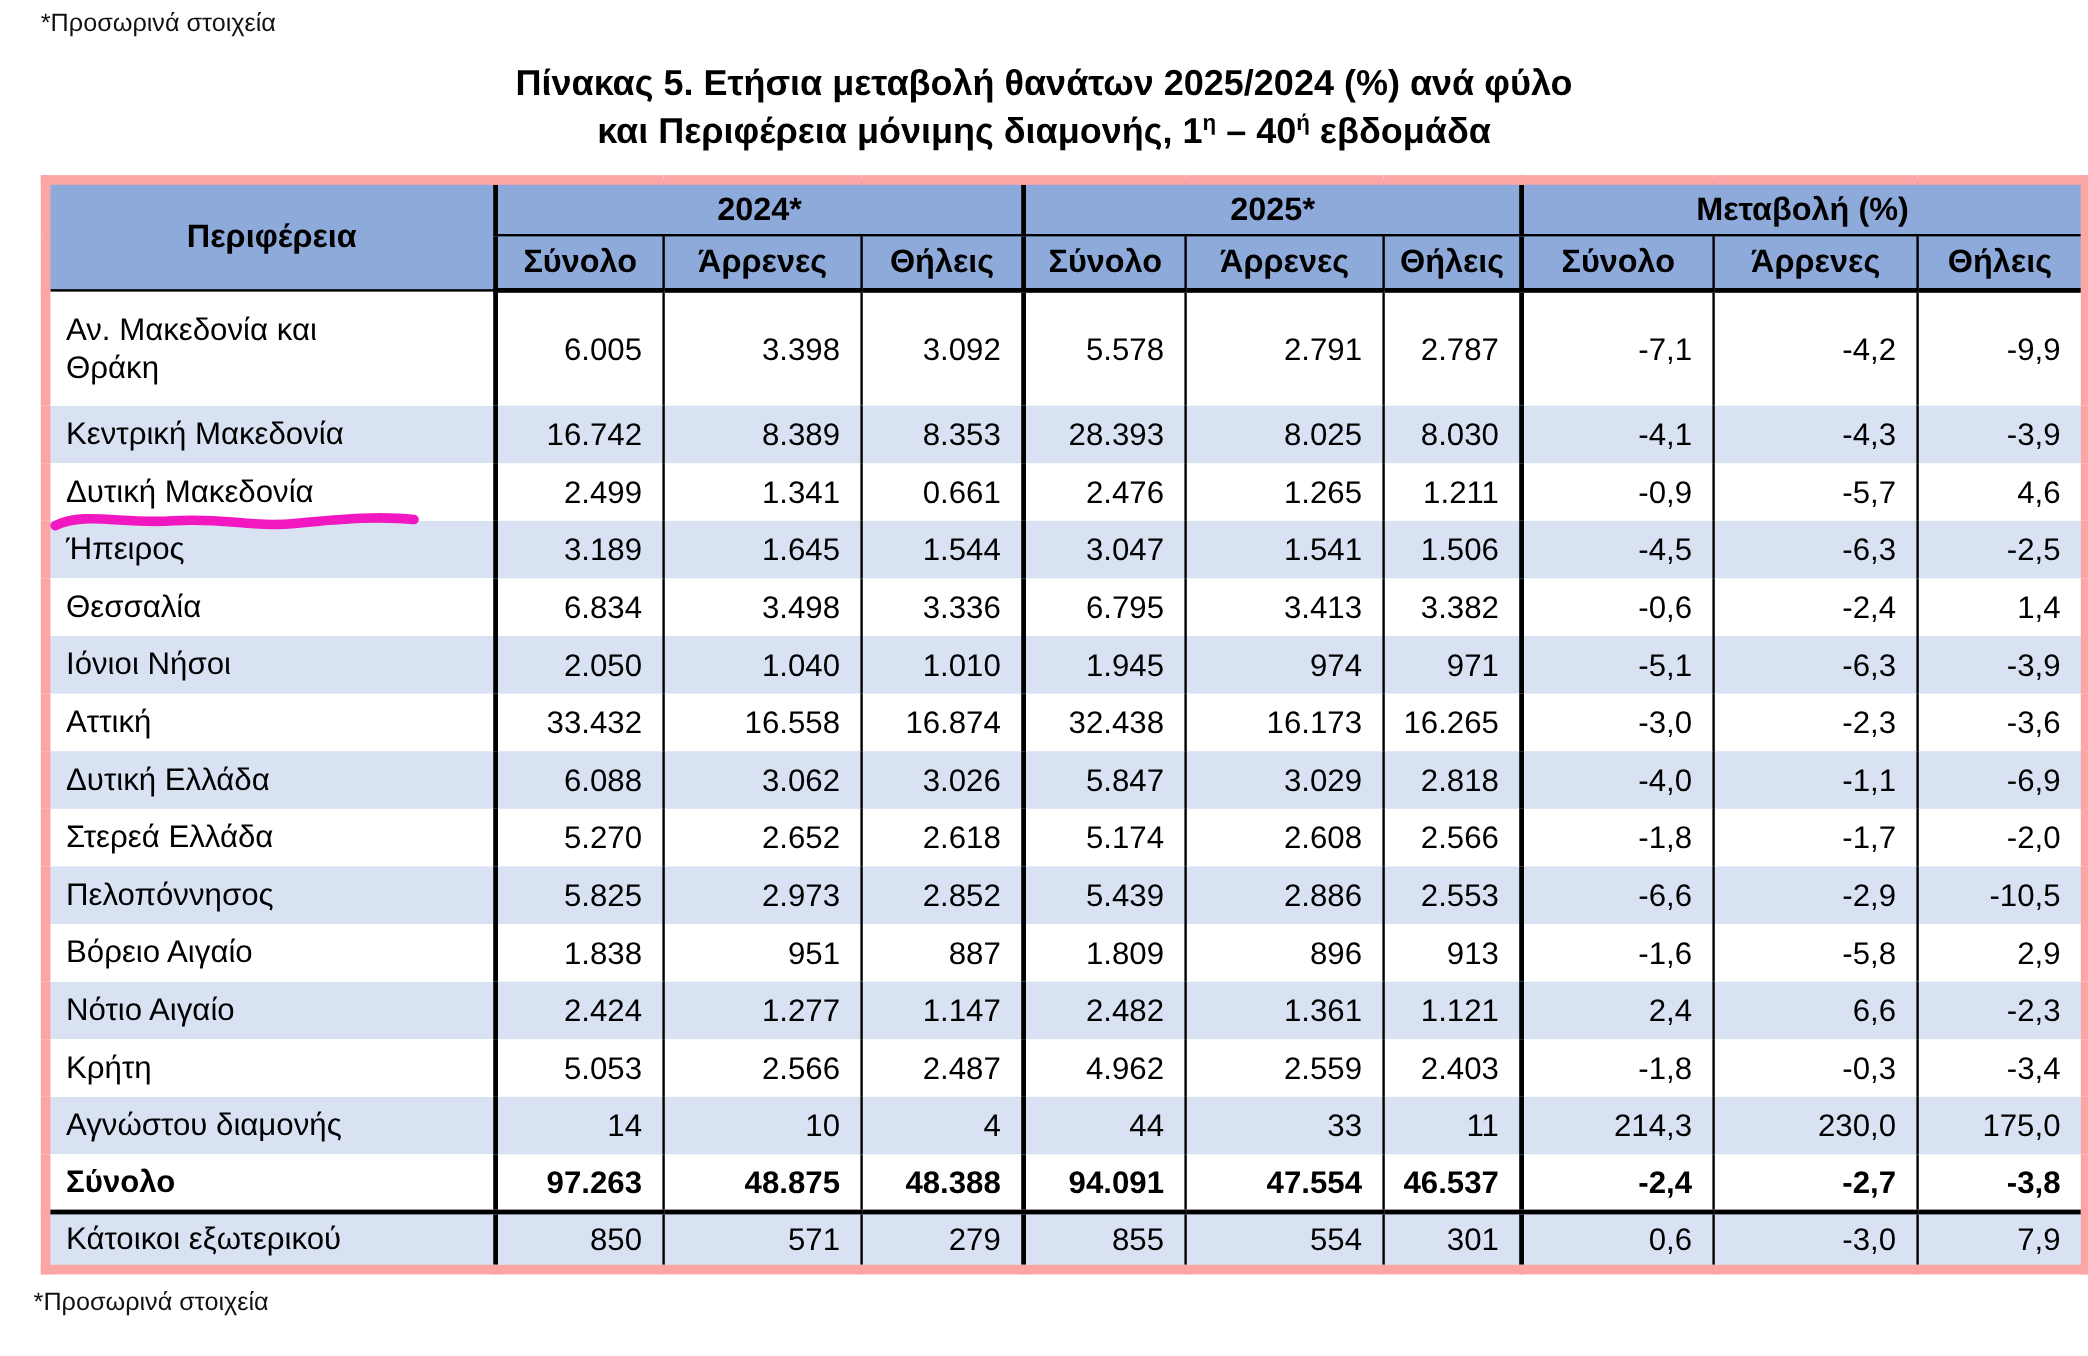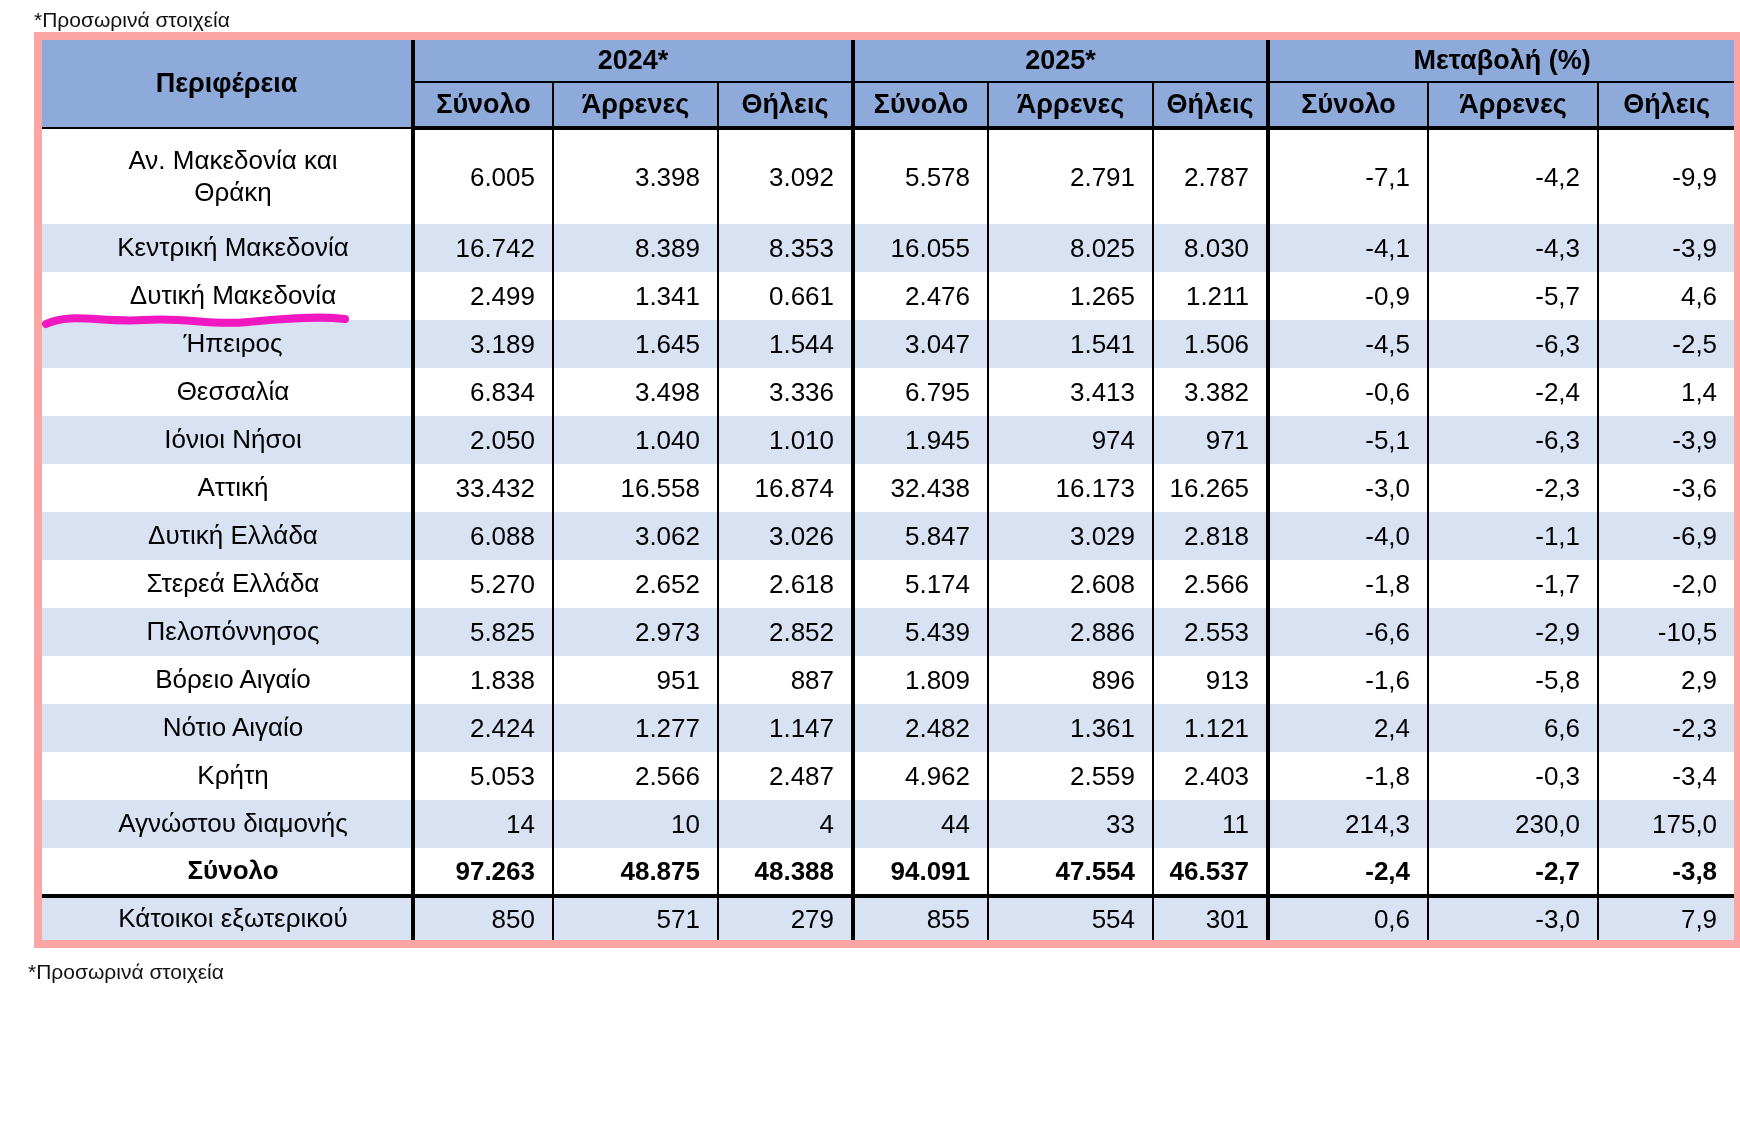--- a/index.html
+++ b/index.html
@@ -60,21 +60,21 @@
     font-size: 26px;
     height: 48px;
     vertical-align: middle;
     background-clip: padding-box;
   }
   tbody tr:nth-child(even) { background: var(--band-bg, #D9E2F3); }
   tbody tr.tall-row { height: 96px; }
   tbody tr.total-row td { font-weight: bold; border-bottom: 4px solid #000; }
 
   td.region-cell {
-    text-align: center;
+    text-align: left;
     padding-left: 13px;
     position: relative;
     line-height: 1.22;
   }
   td.region-cell .wrap { display: inline-block; max-width: 255px; }
   td.num-cell {
     text-align: right;
     padding-right: 17px;
   }
   .pink-underline {
@@ -87,20 +87,24 @@
     z-index: 3;
   }
 </style>
 </head>
 <body>
 
 <div class="page">
 
   <div class="footnote top">*Προσωρινά στοιχεία</div>
 
+  <div class="title-block">
+    <div>Πίνακας 5. Ετήσια μεταβολή θανάτων 2025/2024 (%) ανά φύλο</div>
+    <div><span>και Περιφέρεια μόνιμης διαμονής, 1</span><sup>η</sup><span> – 40</span><sup>ή</sup><span> εβδομάδα</span></div>
+  </div>
 
   <table class="stats">
     <colgroup>
       <col style="width:375px">
       <col style="width:140px">
         <col style="width:165px">
         <col style="width:135px">
       <col style="width:135px">
         <col style="width:165px">
         <col style="width:115px">
@@ -138,21 +142,21 @@
           <td class="num-cell">2.787</td>
           <td class="num-cell thick-left">-7,1</td>
           <td class="num-cell">-4,2</td>
           <td class="num-cell">-9,9</td>
         </tr>
         <tr>
           <td class="region-cell"><span>Κεντρική Μακεδονία</span></td>
           <td class="num-cell thick-left">16.742</td>
           <td class="num-cell">8.389</td>
           <td class="num-cell">8.353</td>
-          <td class="num-cell thick-left">16.055</td>
+          <td class="num-cell thick-left">28.393</td>
           <td class="num-cell">8.025</td>
           <td class="num-cell">8.030</td>
           <td class="num-cell thick-left">-4,1</td>
           <td class="num-cell">-4,3</td>
           <td class="num-cell">-3,9</td>
         </tr>
         <tr>
           <td class="region-cell"><span>Δυτική Μακεδονία</span><span class="pink-underline"><svg width="312" height="24" viewBox="0 0 312 24">
                 <path d="M6 16 C 30 4, 62 15, 104 12 C 148 9, 168 18, 208 14 C 248 10, 278 8, 305 11" fill="none" stroke="#F118C2" stroke-width="8" stroke-linecap="round"></path>
               </svg></span></td>

